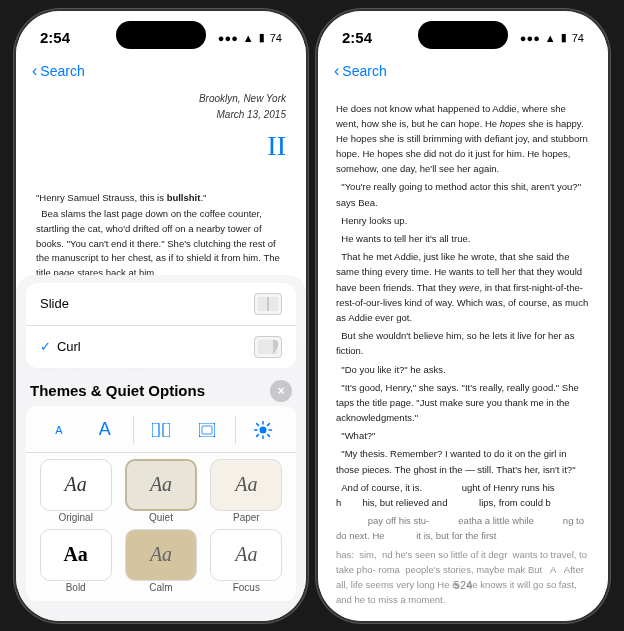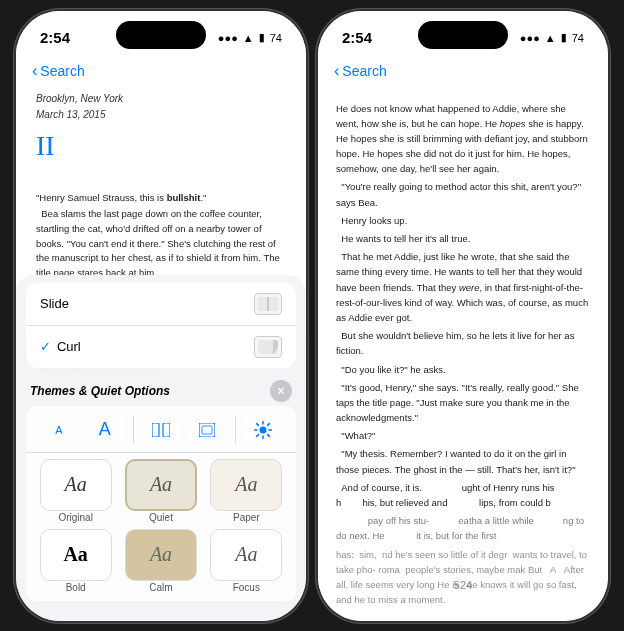--- a/index.html
+++ b/index.html
@@ -87,21 +87,21 @@
     
     .book-content {
       padding: 0 20px;
       font-size: 9.5px;
       line-height: 1.5;
       color: #1a1a1a;
       height: 280px;
       overflow: hidden;
     }
     .book-header {
-      text-align: left;
+      text-align: right;
       margin-bottom: 24px;
     }
     .book-location {
       font-style: italic;
       font-size: 10px;
       color: #333;
       line-height: 1.6;
     }
     .book-chapter {
       color: #007aff;
@@ -181,24 +181,23 @@
     }
     
     .themes-header {
       display: flex;
       align-items: center;
       justify-content: space-between;
       padding: 8px 14px 4px;
       margin-top: 4px;
     }
     .themes-title {
-      font-size: 12px;
+      font-size: 15px;
       font-weight: 600;
       color: #000;
-      font-style: italic;
     }
     .close-btn {
       width: 22px;
       height: 22px;
       background: #c7c7cc;
       border-radius: 50%;
       display: flex;
       align-items: center;
       justify-content: center;
       font-size: 12px;

